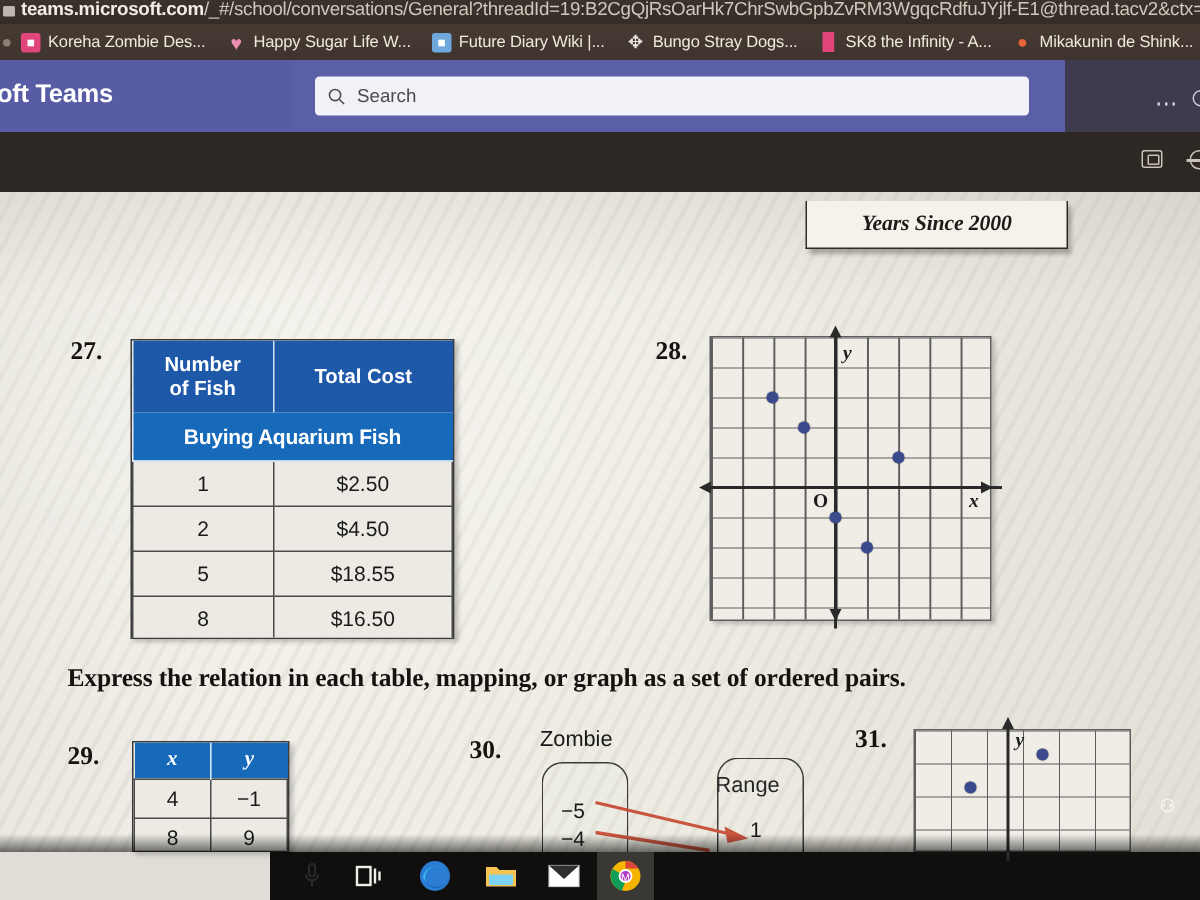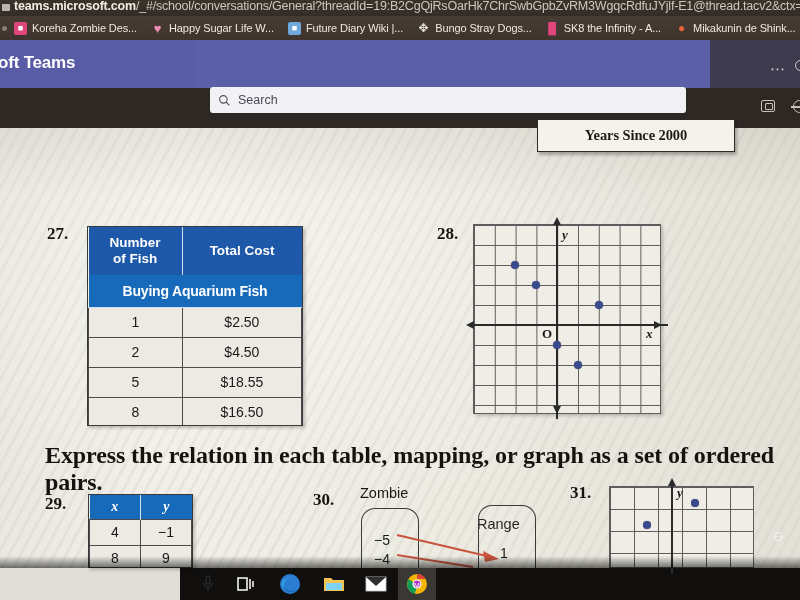--- a/index.html
+++ b/index.html
@@ -72,21 +72,20 @@
     position: absolute; left: -2px; top: 13px;
     font-size: 17px; font-weight: 700; color: #ffffff;
     letter-spacing: -0.2px; z-index:2;
   }
   .teams-search {
     position: absolute; left: 210px; top: 11px;
     width: 476px; height: 26px;
     background: #f2f1f6; border-radius: 3px;
     display: flex; align-items: center; padding-left: 8px; gap: 7px;
     z-index:2;
-    margin-top:36px;
   }
   .teams-search svg { flex: 0 0 auto; }
   .teams-search .ph { font-size: 12.5px; color: #4a4a55; }
   .teams-dots {
     position: absolute; left: 770px; top: 20px; color:#d8d6e4;
     font-size: 15px; letter-spacing: 1px; z-index:2;
   }
   .teams-circ {
     position:absolute; left:795px; top:20px; width:11px; height:11px;
     border:1.5px solid #cfccdd; border-radius:50%; z-index:2;
@@ -124,44 +123,45 @@
   }
   .sheet::after{
     content:""; position:absolute; inset:0;
     background: radial-gradient(ellipse at 28% 35%, rgba(255,255,255,0.30) 0%, rgba(255,255,255,0) 58%),
                 linear-gradient(180deg, rgba(120,115,105,0.10) 0%, rgba(0,0,0,0) 16%);
     pointer-events:none;
   }
 
   
   .ysbox {
-    position: absolute; left: 537px; top: 120px;
-    width: 198px; height: 32px;
+    position: absolute; left: 537px; top: 134px;
+    width: 175px; height: 32px;
     background: #f4f2ea;
     border: 1.6px solid #2e2b26;
     border-top: none;
     display: flex; align-items: center; justify-content: center;
     box-shadow: 2px 3px 3px rgba(0,0,0,0.28);
     z-index: 3;
+    font-style: italic;
   }
   .ysbox span {
     font-family: "Liberation Serif", serif;
     font-weight: 700; font-size: 14.5px; color: #1d1b18;
     letter-spacing: -0.1px;
   }
 
   .instr {
     position: absolute;
     font-family: "Liberation Serif", serif;
     font-weight: 700; color: #15130f;
     letter-spacing: -0.1px;
     z-index: 3;
   }
   .instr-1 { left: 47px; top: 186px; font-size: 19.5px; }
-  .instr-2 { left: 45px; top: 442px; font-size: 24px; }
+  .instr-2 { left: 45px; top: 442px; font-size: 17px; }
 
   .qnum {
     position: absolute;
     font-family: "Liberation Serif", serif;
     font-weight: 700; font-size: 17px; color: #15130f;
     z-index: 3;
   }
 
   
   .fishtbl {

